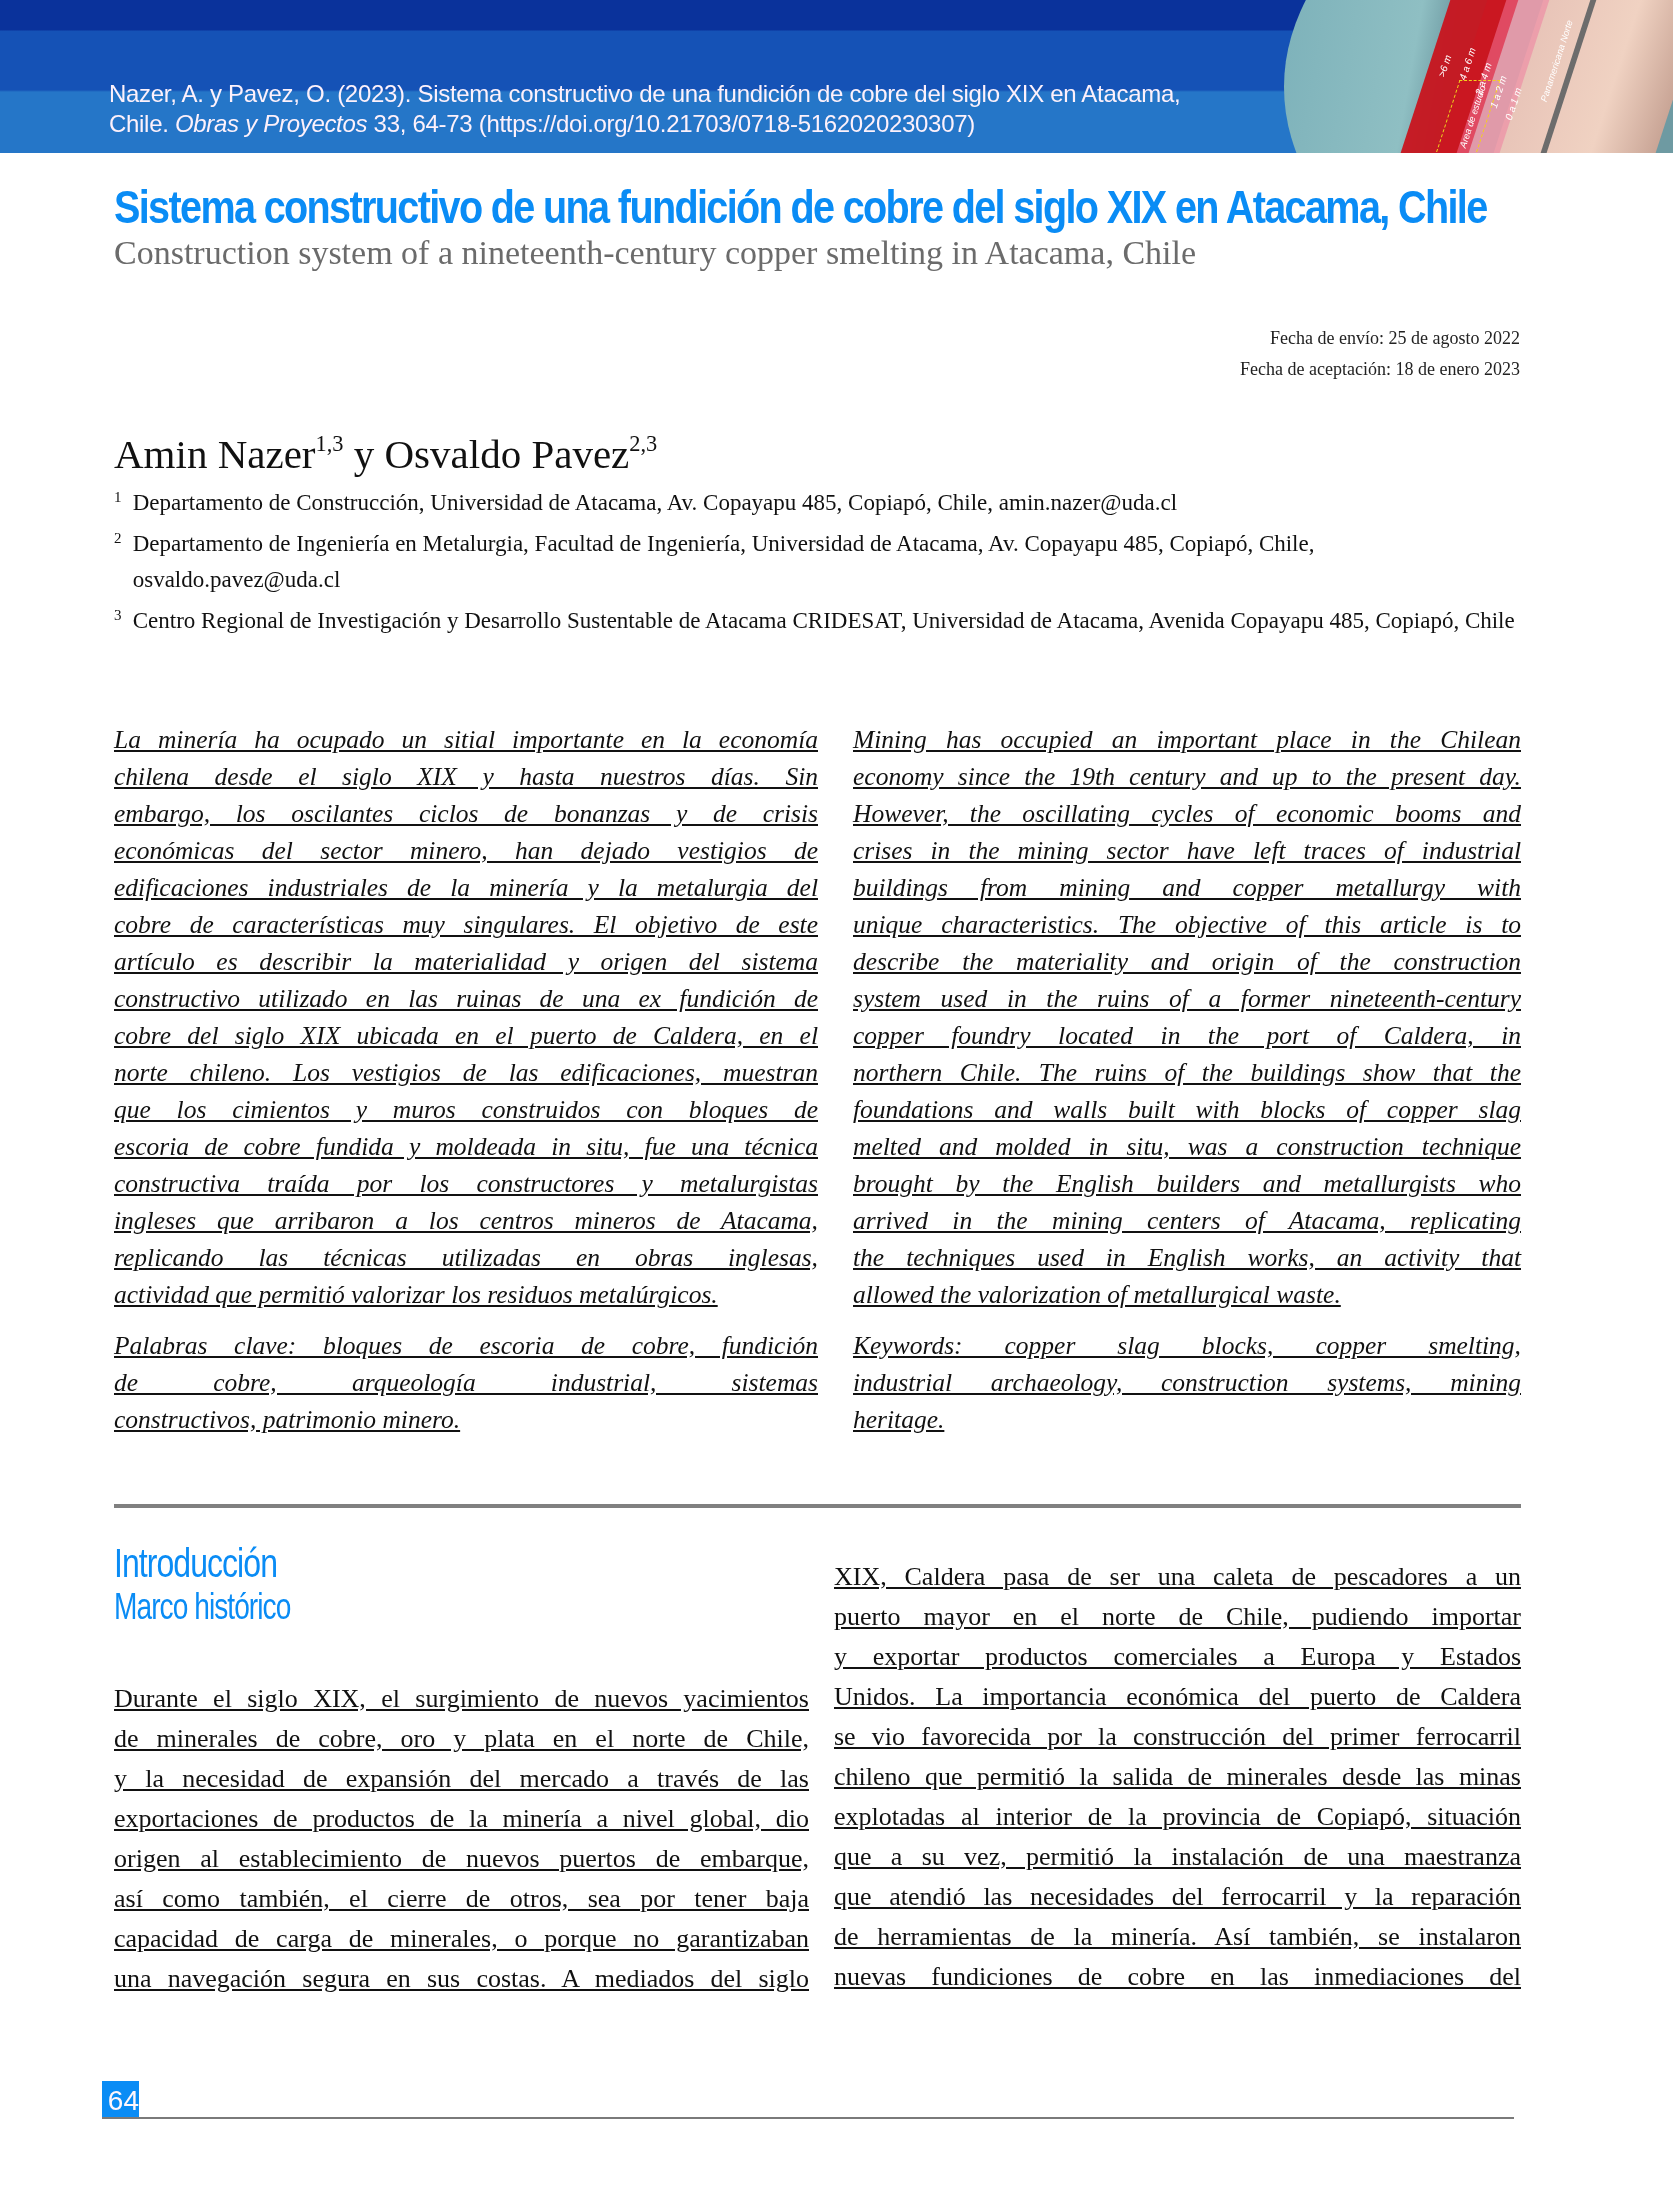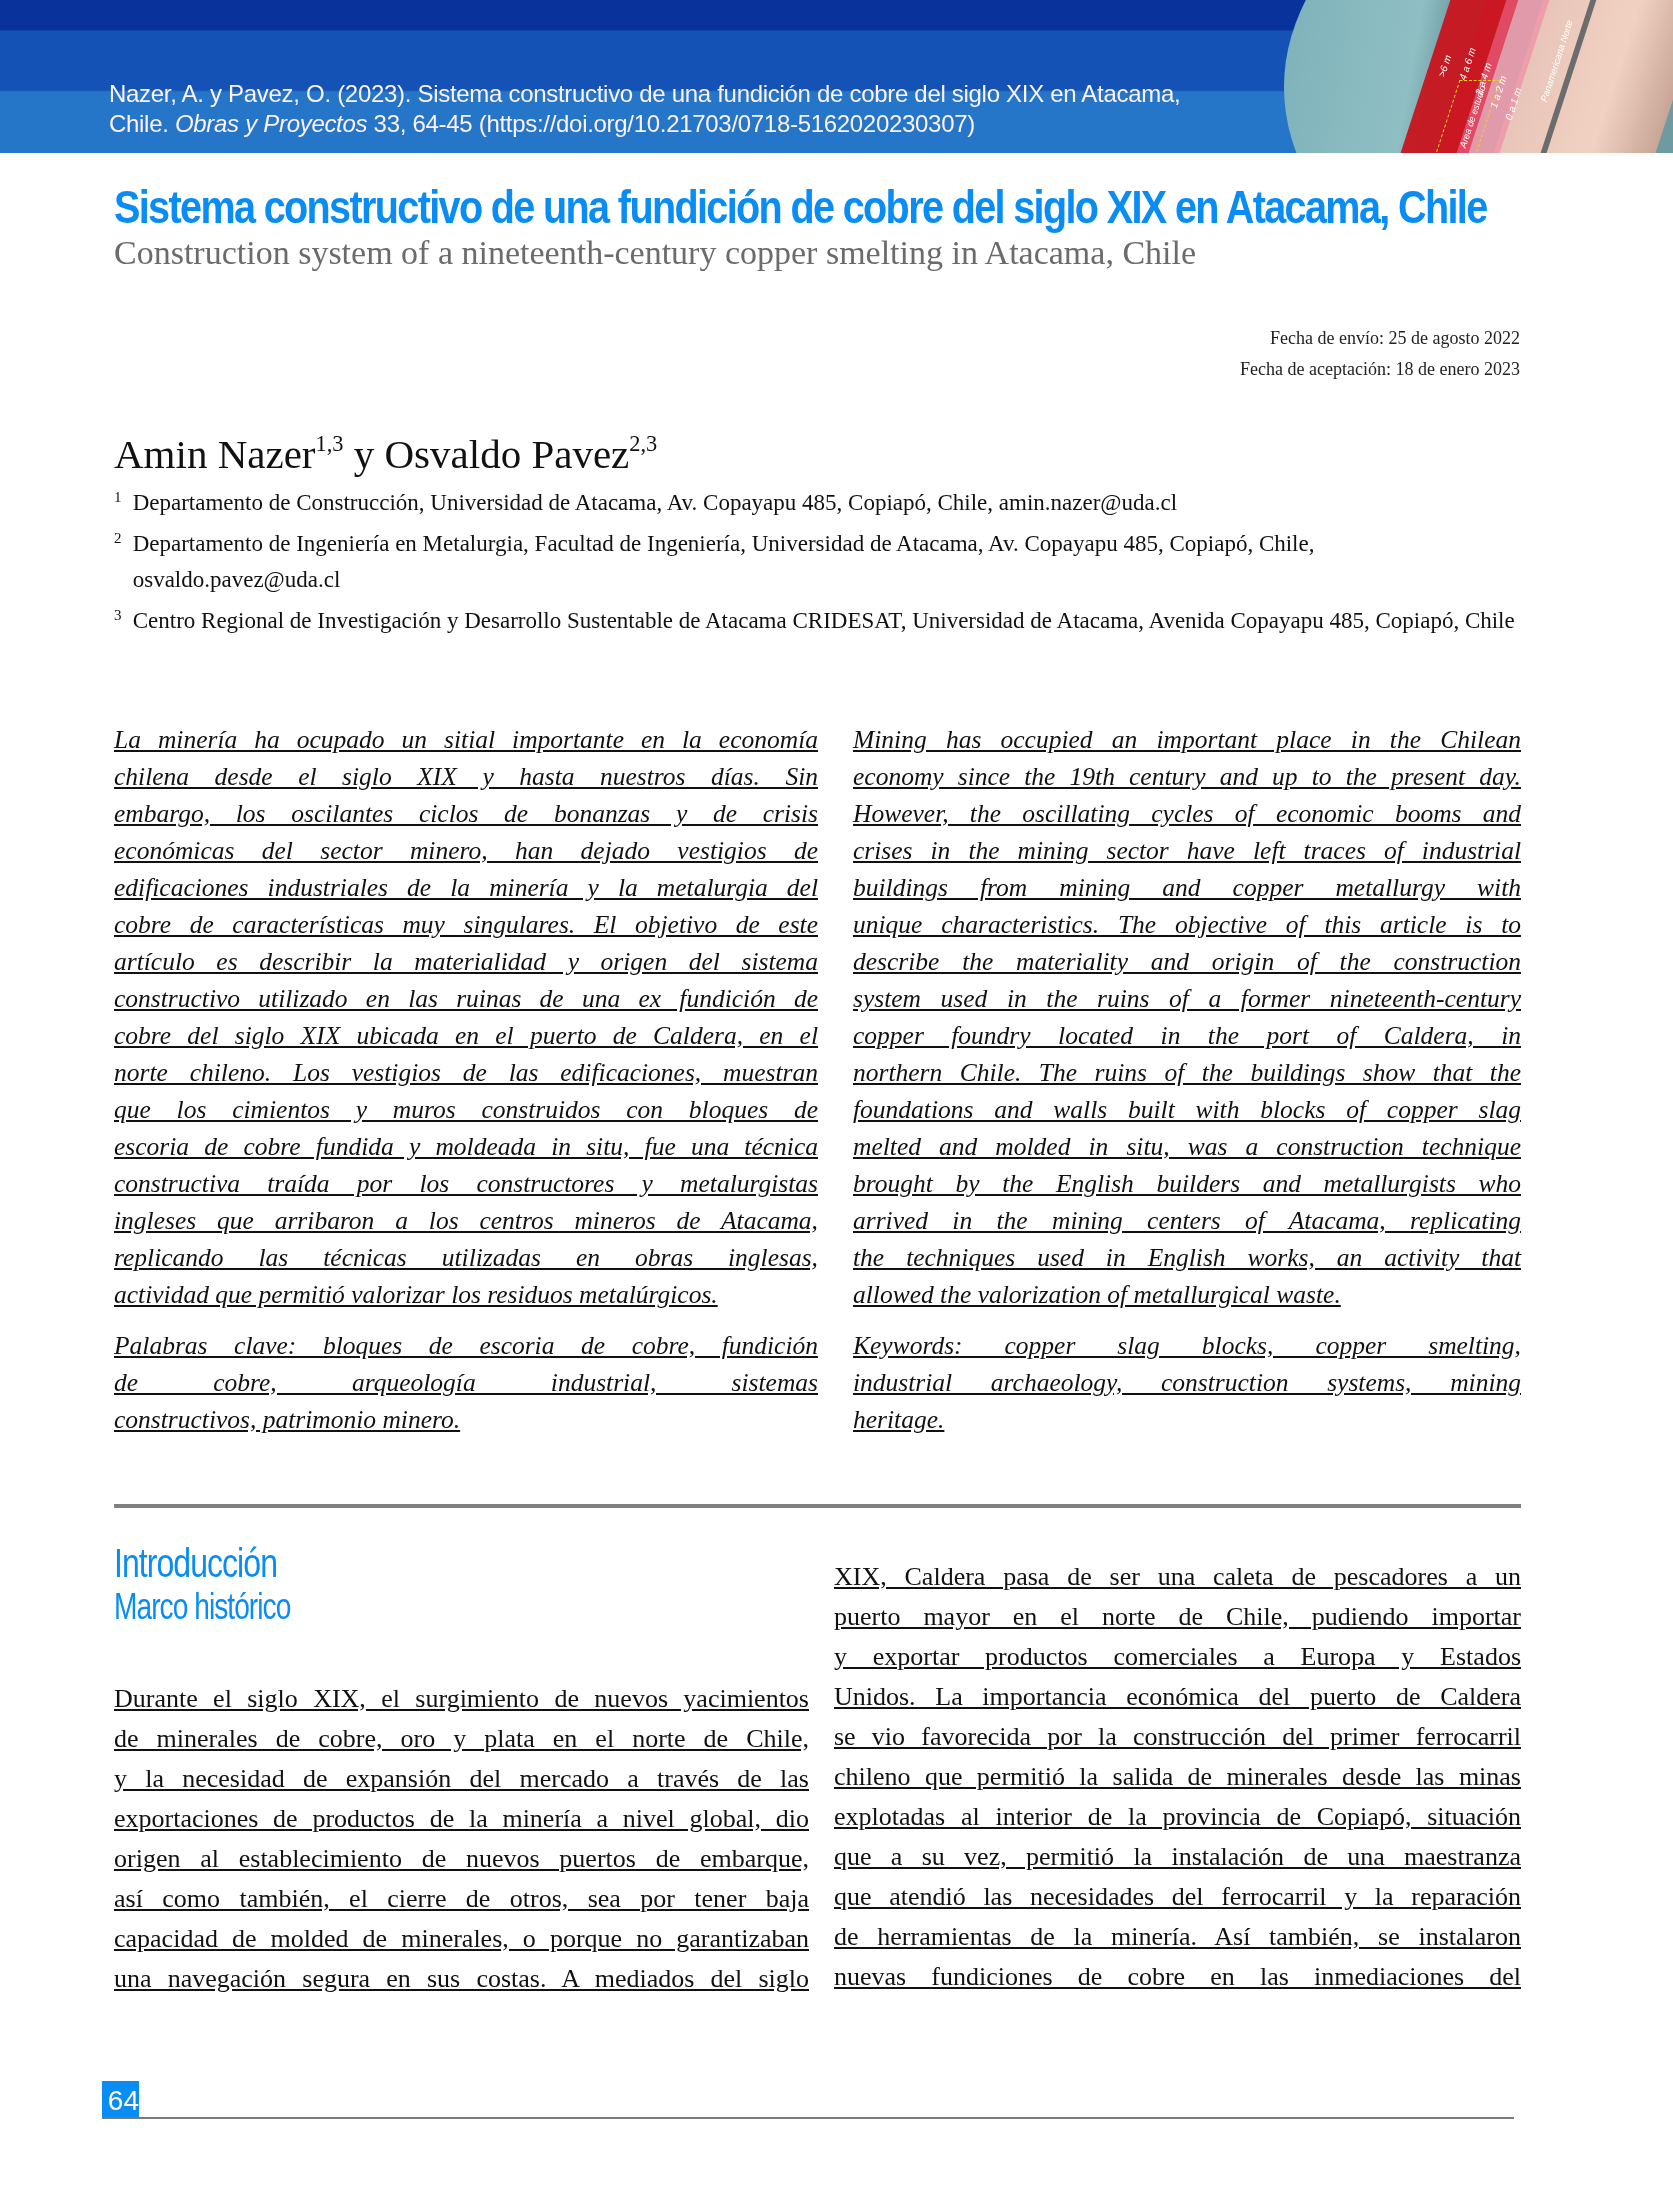--- a/index.html
+++ b/index.html
@@ -62,21 +62,21 @@
   .page-num { left:102px; top:2081px; width:37px; height:37px; background:#0a8cf5; color:#fff6fb;
     font-family:"Liberation Sans", sans-serif; font-size:28px; line-height:39px; text-align:right; }
   .footer-rule { left:102px; top:2117px; width:1412px; height:1.9px; background:#7a7a7a; }
 </style>
 </head>
 <body>
 
 <div class="abs header-band"></div>
 <div class="abs header-cite">
   <div>Nazer, A. y Pavez, O. (2023). Sistema constructivo de una fundición de cobre del siglo XIX en Atacama,</div>
-  <div><span>Chile. </span><span class="j">Obras y Proyectos</span><span> 33</span><span>, 64-45 (https://doi.org/10.21703/0718-5162020230307)</span></div>
+  <div><span>Chile. </span><span class="j">Obras y Proyectos</span><span> 33</span><span>, 64-73 (https://doi.org/10.21703/0718-5162020230307)</span></div>
 </div>
 <div class="abs header-map">
   <div class="map-water"></div>
   <div class="map-land"></div>
   <div class="map-pink2"></div>
   <div class="map-pink1"></div>
   <div class="map-red"></div>
   <div class="map-road"></div>
   <div class="map-dash"></div>
   <span class="map-label" style="left:165px;top:75px;">&gt;6 m</span>
@@ -170,21 +170,21 @@
 <div class="abs intro-h1">Introducción</div>
 <div class="abs intro-h2">Marco histórico</div>
 
 <div class="abs body-col body-left">
   <span class="line">Durante el siglo XIX, el surgimiento de nuevos yacimientos</span>
   <span class="line">de minerales de cobre, oro y plata en el norte de Chile,</span>
   <span class="line">y la necesidad de expansión del mercado a través de las</span>
   <span class="line">exportaciones de productos de la minería a nivel global, dio</span>
   <span class="line">origen al establecimiento de nuevos puertos de embarque,</span>
   <span class="line">así como también, el cierre de otros, sea por tener baja</span>
-  <span class="line">capacidad de molded de minerales, o porque no garantizaban</span>
+  <span class="line">capacidad de carga de minerales, o porque no garantizaban</span>
   <span class="line">una navegación segura en sus costas. A mediados del siglo</span>
 </div>
 
 <div class="abs body-col body-right">
   <span class="line">XIX, Caldera pasa de ser una caleta de pescadores a un</span>
   <span class="line">puerto mayor en el norte de Chile, pudiendo importar</span>
   <span class="line">y exportar productos comerciales a Europa y Estados</span>
   <span class="line">Unidos. La importancia económica del puerto de Caldera</span>
   <span class="line">se vio favorecida por la construcción del primer ferrocarril</span>
   <span class="line">chileno que permitió la salida de minerales desde las minas</span>

